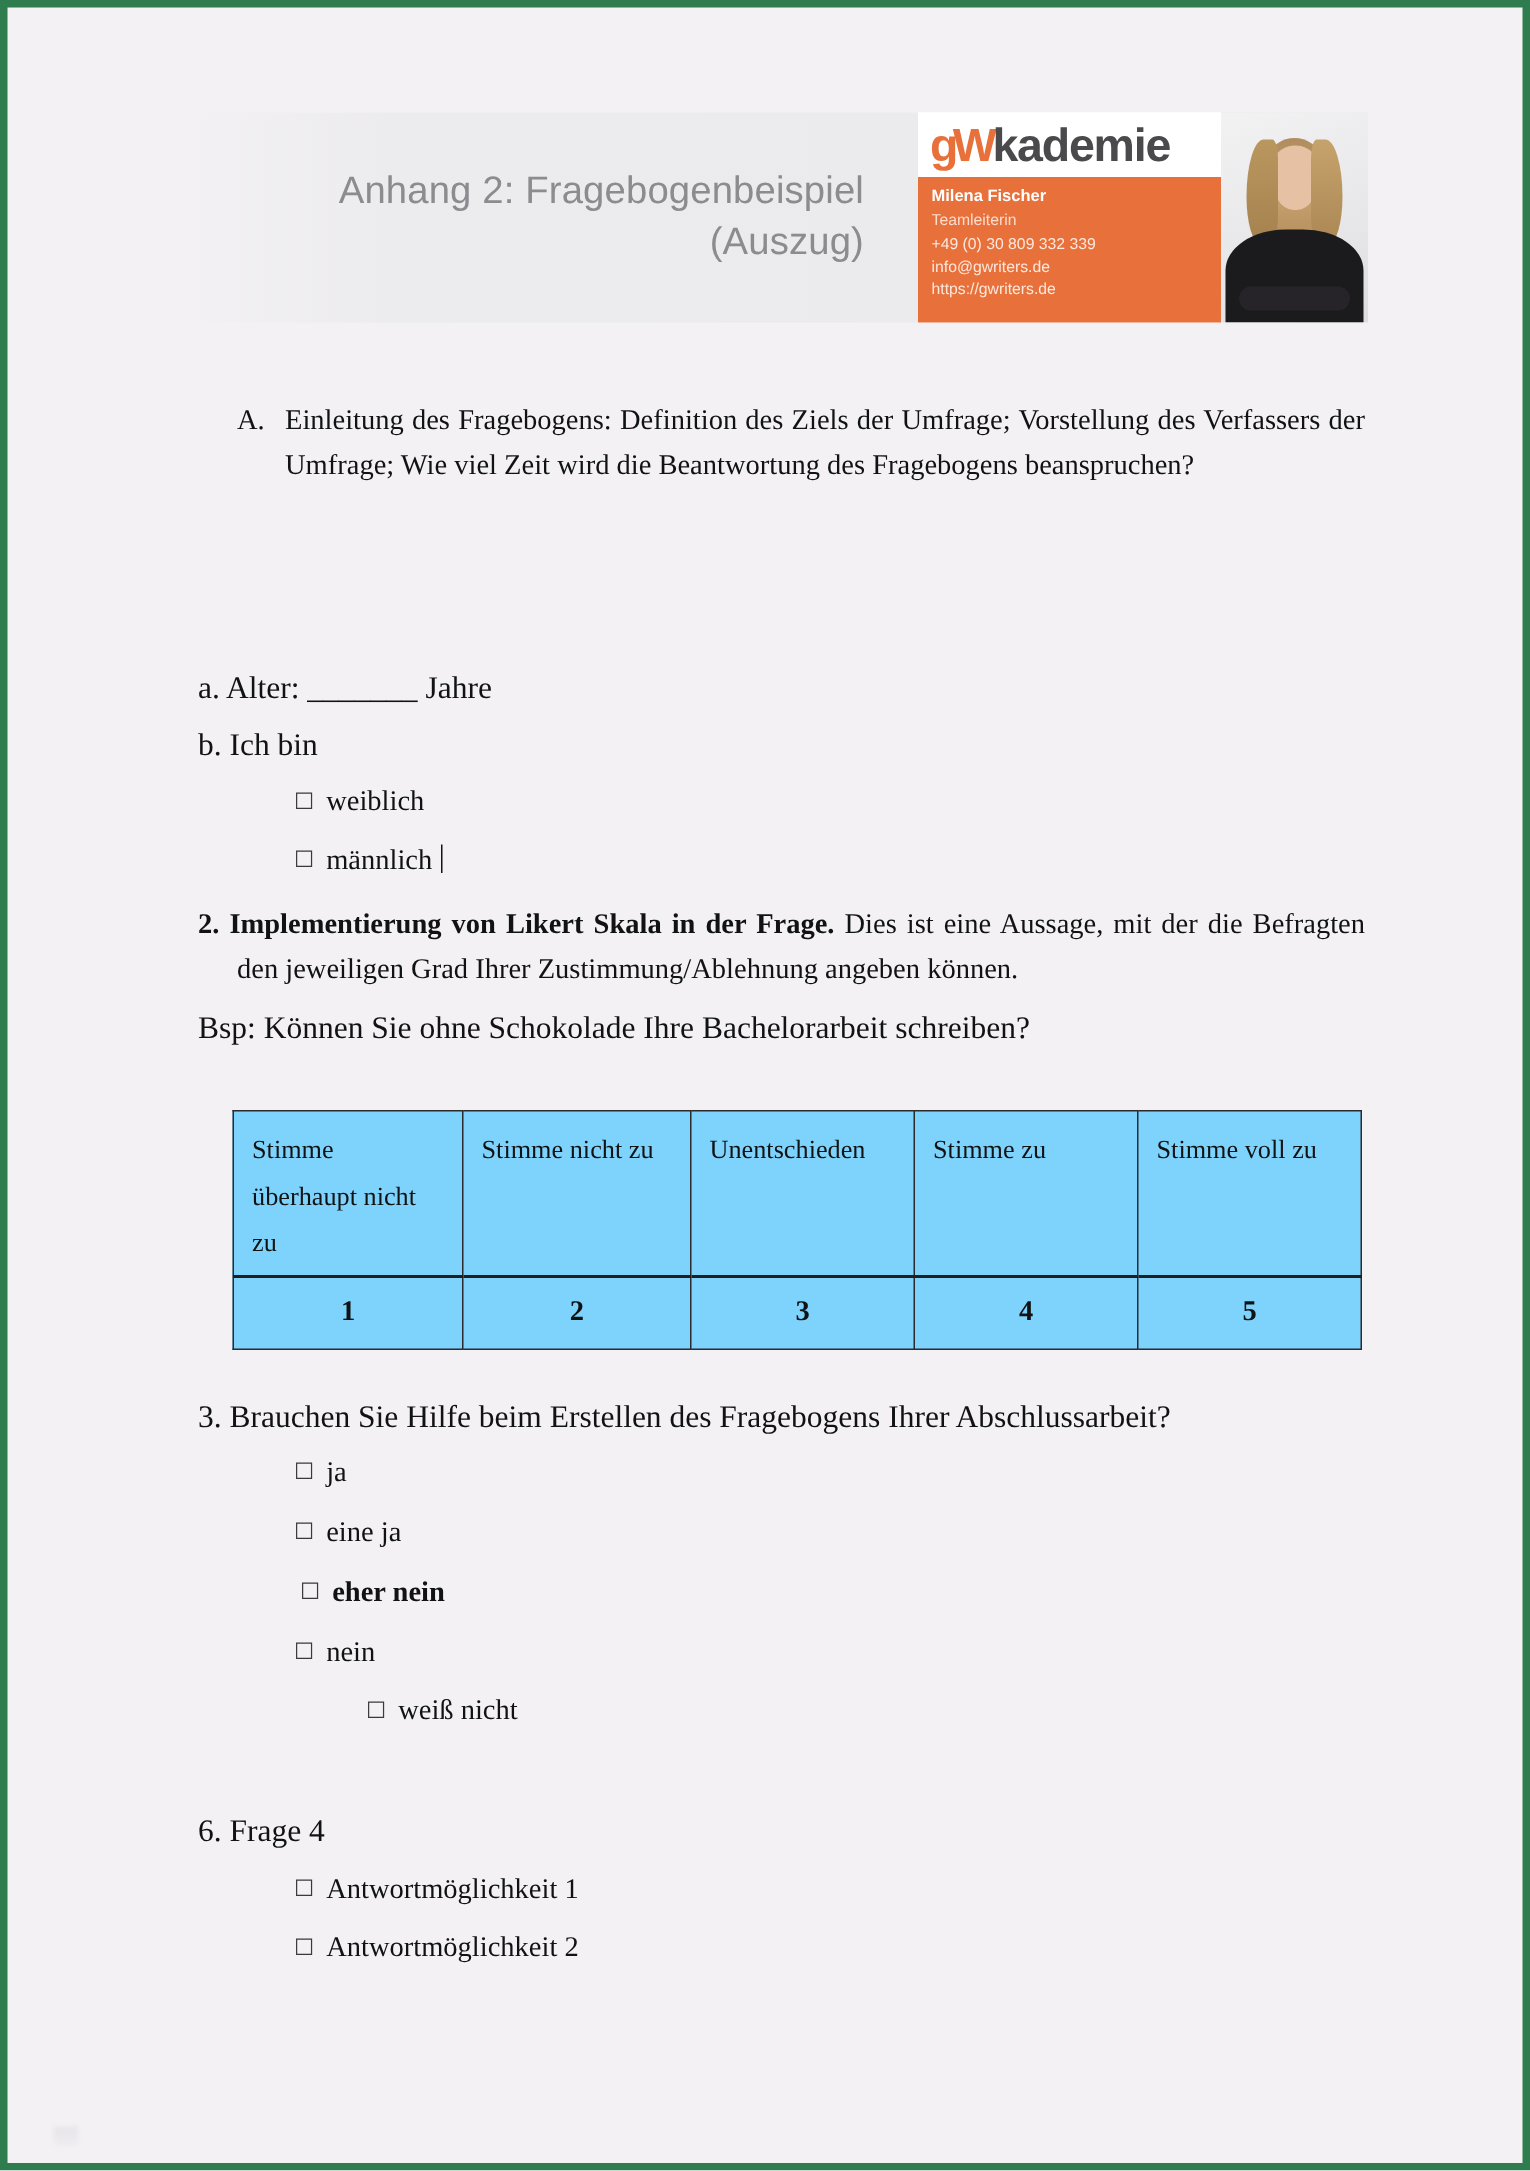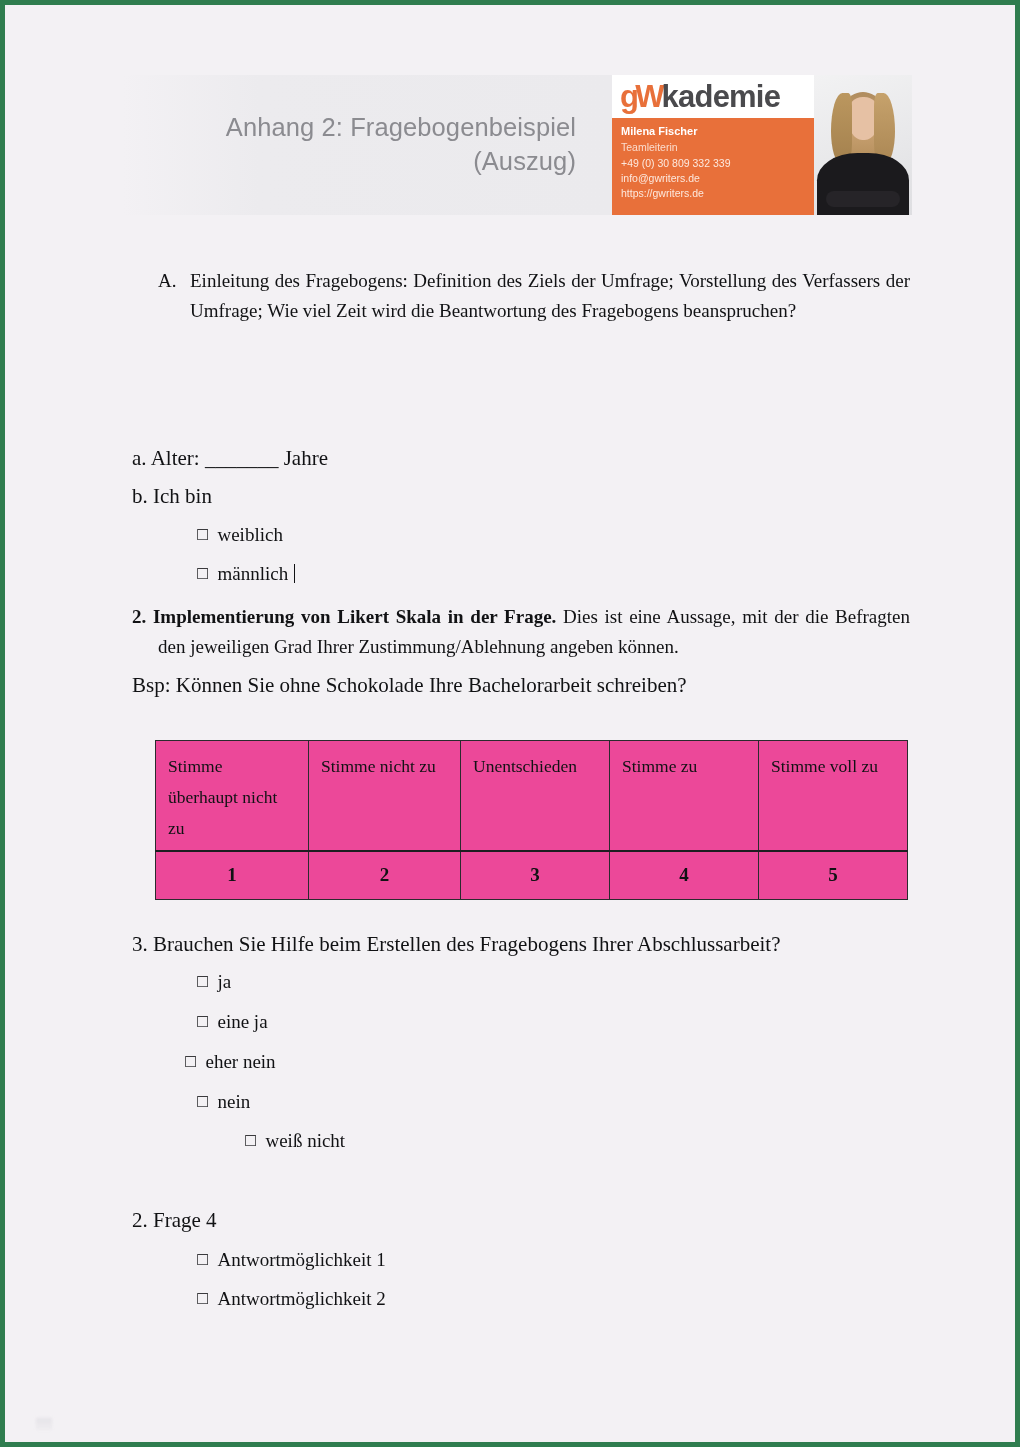--- a/index.html
+++ b/index.html
@@ -257,21 +257,21 @@
   .para-bsp { left: 122px; top: 661px; }
 
   
   .likert {
     position: absolute;
     left: 145px;
     top: 730px;
     width: 752px;
     border-collapse: collapse;
     table-layout: fixed;
-    background: #ec4899;
+    background: #7dd3fc;
   }
   .likert td {
     border: 1px solid #2b2b2e;
     font-size: 17.5px;
     line-height: 31px;
     color: #111214;
     padding: 10px 12px 6px 12px;
     vertical-align: top;
   }
   .likert tr.head td { height: 84px; }
@@ -284,21 +284,21 @@
   }
   .likert col.c1 { width: 153px; }
   .likert col.c2 { width: 152px; }
   .likert col.c3 { width: 149px; }
   .likert col.c4 { width: 149px; }
   .likert col.c5 { width: 149px; }
 
   .q3       { left: 122px; top: 920px; }
   .q3-o1    { left: 186px; top: 958px; }
   .q3-o2    { left: 186px; top: 998px; }
-  .q3-o3    { left: 174px; top: 1038px; }
+  .q3-o3    { left: 190px; top: 1038px; font-weight: bold; }
   .q3-o4    { left: 186px; top: 1078px; }
   .q3-o5    { left: 186px; top: 1117px; margin-left: 48px; }
 
   .q4       { left: 122px; top: 1196px; }
   .q4-o1    { left: 186px; top: 1236px; }
   .q4-o2    { left: 186px; top: 1275px; }
 
   .artifact {
     position: absolute;
     left: 26px;
@@ -401,21 +401,21 @@
     <div class="blk opt q3-o3">
       <span class="cb">☐</span><span>eher nein</span>
     </div>
     <div class="blk opt q3-o4">
       <span class="cb">☐</span><span>nein</span>
     </div>
     <div class="blk opt q3-o5">
       <span class="cb">☐</span><span>weiß nicht</span>
     </div>
 
-    <div class="blk line q4">2. Frage 4</div>
+    <div class="blk line q4">6. Frage 4</div>
     <div class="blk opt q4-o1">
       <span class="cb">☐</span><span>Antwortmöglichkeit 1</span>
     </div>
     <div class="blk opt q4-o2">
       <span class="cb">☐</span><span>Antwortmöglichkeit 2</span>
     </div>
 
     <div class="artifact"></div>
   </div>
 </div>

